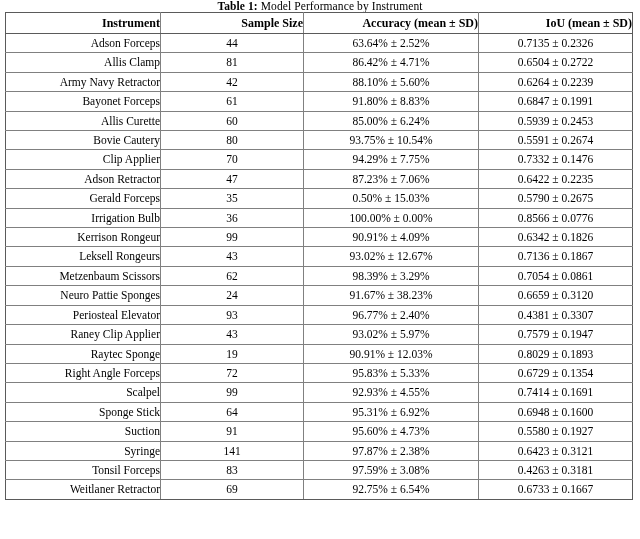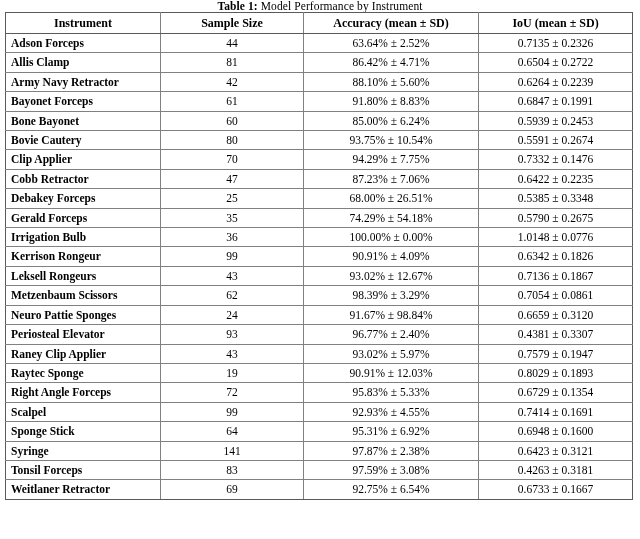--- a/index.html
+++ b/index.html
@@ -65,32 +65,31 @@
     border: 1px solid #808080;
     height: 18.4px;
     line-height: 18.4px;
     padding: 0;
     overflow: hidden;
     white-space: nowrap;
   }
 
   table.perf thead th {
     font-weight: bold;
-    text-align: center;
+    text-align: right;
     font-size: 12px;
     height: 20px;
     line-height: 20px;
     border-top: 1px solid #5a5a5a;
     border-bottom: 1px solid #5a5a5a;
   }
 
   table.perf tbody td.cell-instrument {
-    text-align: left;
+    text-align: right;
     padding-left: 5px;
-    font-weight: bold;
   }
   table.perf tbody td.cell-num {
     text-align: center;
   }
 
   table.perf tbody tr:last-child td {
     border-bottom: 1px solid #5a5a5a;
   }
   table.perf td:first-child,
   table.perf th:first-child {
@@ -145,60 +144,54 @@
             <td class="cell-num">88.10% ± 5.60%</td>
             <td class="cell-num">0.6264 ± 0.2239</td>
           </tr>
           <tr>
             <td class="cell-instrument">Bayonet Forceps</td>
             <td class="cell-num">61</td>
             <td class="cell-num">91.80% ± 8.83%</td>
             <td class="cell-num">0.6847 ± 0.1991</td>
           </tr>
           <tr>
-            <td class="cell-instrument">Bone Bayonet</td>
+            <td class="cell-instrument">Allis Curette</td>
             <td class="cell-num">60</td>
             <td class="cell-num">85.00% ± 6.24%</td>
             <td class="cell-num">0.5939 ± 0.2453</td>
           </tr>
           <tr>
             <td class="cell-instrument">Bovie Cautery</td>
             <td class="cell-num">80</td>
             <td class="cell-num">93.75% ± 10.54%</td>
             <td class="cell-num">0.5591 ± 0.2674</td>
           </tr>
           <tr>
             <td class="cell-instrument">Clip Applier</td>
             <td class="cell-num">70</td>
             <td class="cell-num">94.29% ± 7.75%</td>
             <td class="cell-num">0.7332 ± 0.1476</td>
           </tr>
           <tr>
-            <td class="cell-instrument">Cobb Retractor</td>
+            <td class="cell-instrument">Adson Retractor</td>
             <td class="cell-num">47</td>
             <td class="cell-num">87.23% ± 7.06%</td>
             <td class="cell-num">0.6422 ± 0.2235</td>
           </tr>
           <tr>
-            <td class="cell-instrument">Debakey Forceps</td>
-            <td class="cell-num">25</td>
-            <td class="cell-num">68.00% ± 26.51%</td>
-            <td class="cell-num">0.5385 ± 0.3348</td>
-          </tr>
-          <tr>
             <td class="cell-instrument">Gerald Forceps</td>
             <td class="cell-num">35</td>
-            <td class="cell-num">74.29% ± 54.18%</td>
+            <td class="cell-num">0.50% ± 15.03%</td>
             <td class="cell-num">0.5790 ± 0.2675</td>
           </tr>
           <tr>
             <td class="cell-instrument">Irrigation Bulb</td>
             <td class="cell-num">36</td>
             <td class="cell-num">100.00% ± 0.00%</td>
-            <td class="cell-num">1.0148 ± 0.0776</td>
+            <td class="cell-num">0.8566 ± 0.0776</td>
           </tr>
           <tr>
             <td class="cell-instrument">Kerrison Rongeur</td>
             <td class="cell-num">99</td>
             <td class="cell-num">90.91% ± 4.09%</td>
             <td class="cell-num">0.6342 ± 0.1826</td>
           </tr>
           <tr>
             <td class="cell-instrument">Leksell Rongeurs</td>
             <td class="cell-num">43</td>
@@ -207,21 +200,21 @@
           </tr>
           <tr>
             <td class="cell-instrument">Metzenbaum Scissors</td>
             <td class="cell-num">62</td>
             <td class="cell-num">98.39% ± 3.29%</td>
             <td class="cell-num">0.7054 ± 0.0861</td>
           </tr>
           <tr>
             <td class="cell-instrument">Neuro Pattie Sponges</td>
             <td class="cell-num">24</td>
-            <td class="cell-num">91.67% ± 98.84%</td>
+            <td class="cell-num">91.67% ± 38.23%</td>
             <td class="cell-num">0.6659 ± 0.3120</td>
           </tr>
           <tr>
             <td class="cell-instrument">Periosteal Elevator</td>
             <td class="cell-num">93</td>
             <td class="cell-num">96.77% ± 2.40%</td>
             <td class="cell-num">0.4381 ± 0.3307</td>
           </tr>
           <tr>
             <td class="cell-instrument">Raney Clip Applier</td>
@@ -247,20 +240,26 @@
             <td class="cell-num">92.93% ± 4.55%</td>
             <td class="cell-num">0.7414 ± 0.1691</td>
           </tr>
           <tr>
             <td class="cell-instrument">Sponge Stick</td>
             <td class="cell-num">64</td>
             <td class="cell-num">95.31% ± 6.92%</td>
             <td class="cell-num">0.6948 ± 0.1600</td>
           </tr>
           <tr>
+            <td class="cell-instrument">Suction</td>
+            <td class="cell-num">91</td>
+            <td class="cell-num">95.60% ± 4.73%</td>
+            <td class="cell-num">0.5580 ± 0.1927</td>
+          </tr>
+          <tr>
             <td class="cell-instrument">Syringe</td>
             <td class="cell-num">141</td>
             <td class="cell-num">97.87% ± 2.38%</td>
             <td class="cell-num">0.6423 ± 0.3121</td>
           </tr>
           <tr>
             <td class="cell-instrument">Tonsil Forceps</td>
             <td class="cell-num">83</td>
             <td class="cell-num">97.59% ± 3.08%</td>
             <td class="cell-num">0.4263 ± 0.3181</td>

